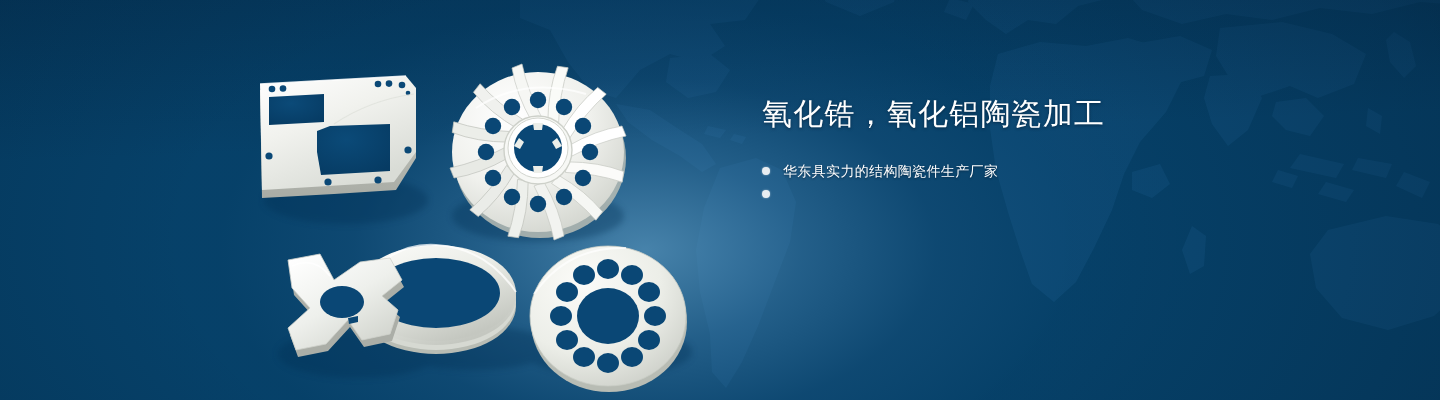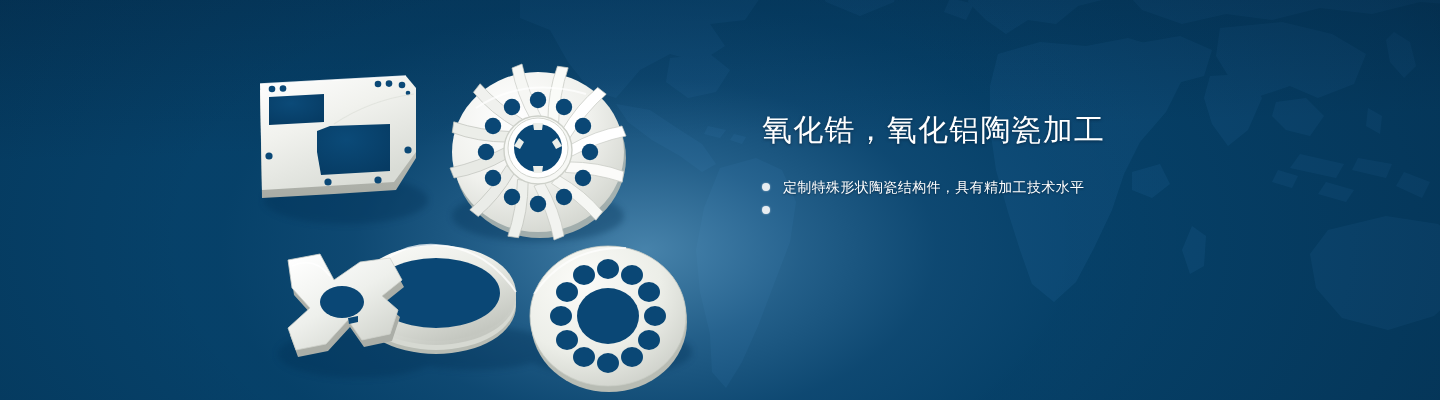--- a/index.html
+++ b/index.html
@@ -63,21 +63,21 @@
     position: absolute;
     left: 238px; top: 34px;
     width: 470px; height: 352px;
   }
   .photo svg { display:block; width:100%; height:100%; overflow: visible; }
 
   
   .textcol {
     position: absolute;
     left: 762px;
-    top: 110px;
+    top: 94px;
     width: 620px;
   }
   .headline {
     color: #ffffff;
     font-size: 30px;
     line-height: 40px;
     letter-spacing: 1.2px;
     font-weight: 400;
     white-space: nowrap;
     text-shadow: 0 1px 3px rgba(0,18,38,0.55);
@@ -379,21 +379,21 @@
       </g>
     </svg>
   </div>
 
   <div class="textcol">
     <div class="headline">氧化锆，氧化铝陶瓷加工</div>
 
     <ul class="bullets">
       <li class="bullet">
         <span class="dot"></span>
-        <span class="btext">定制特殊形状陶瓷结构件，具有精加工技术水平</span>
+        <span class="btext">华东具实力的结构陶瓷件生产厂家</span>
       </li>
       <li class="bullet">
         <span class="dot"></span>
       </li>
     </ul>
   </div>
 
 </div>
 
 </body></html>

